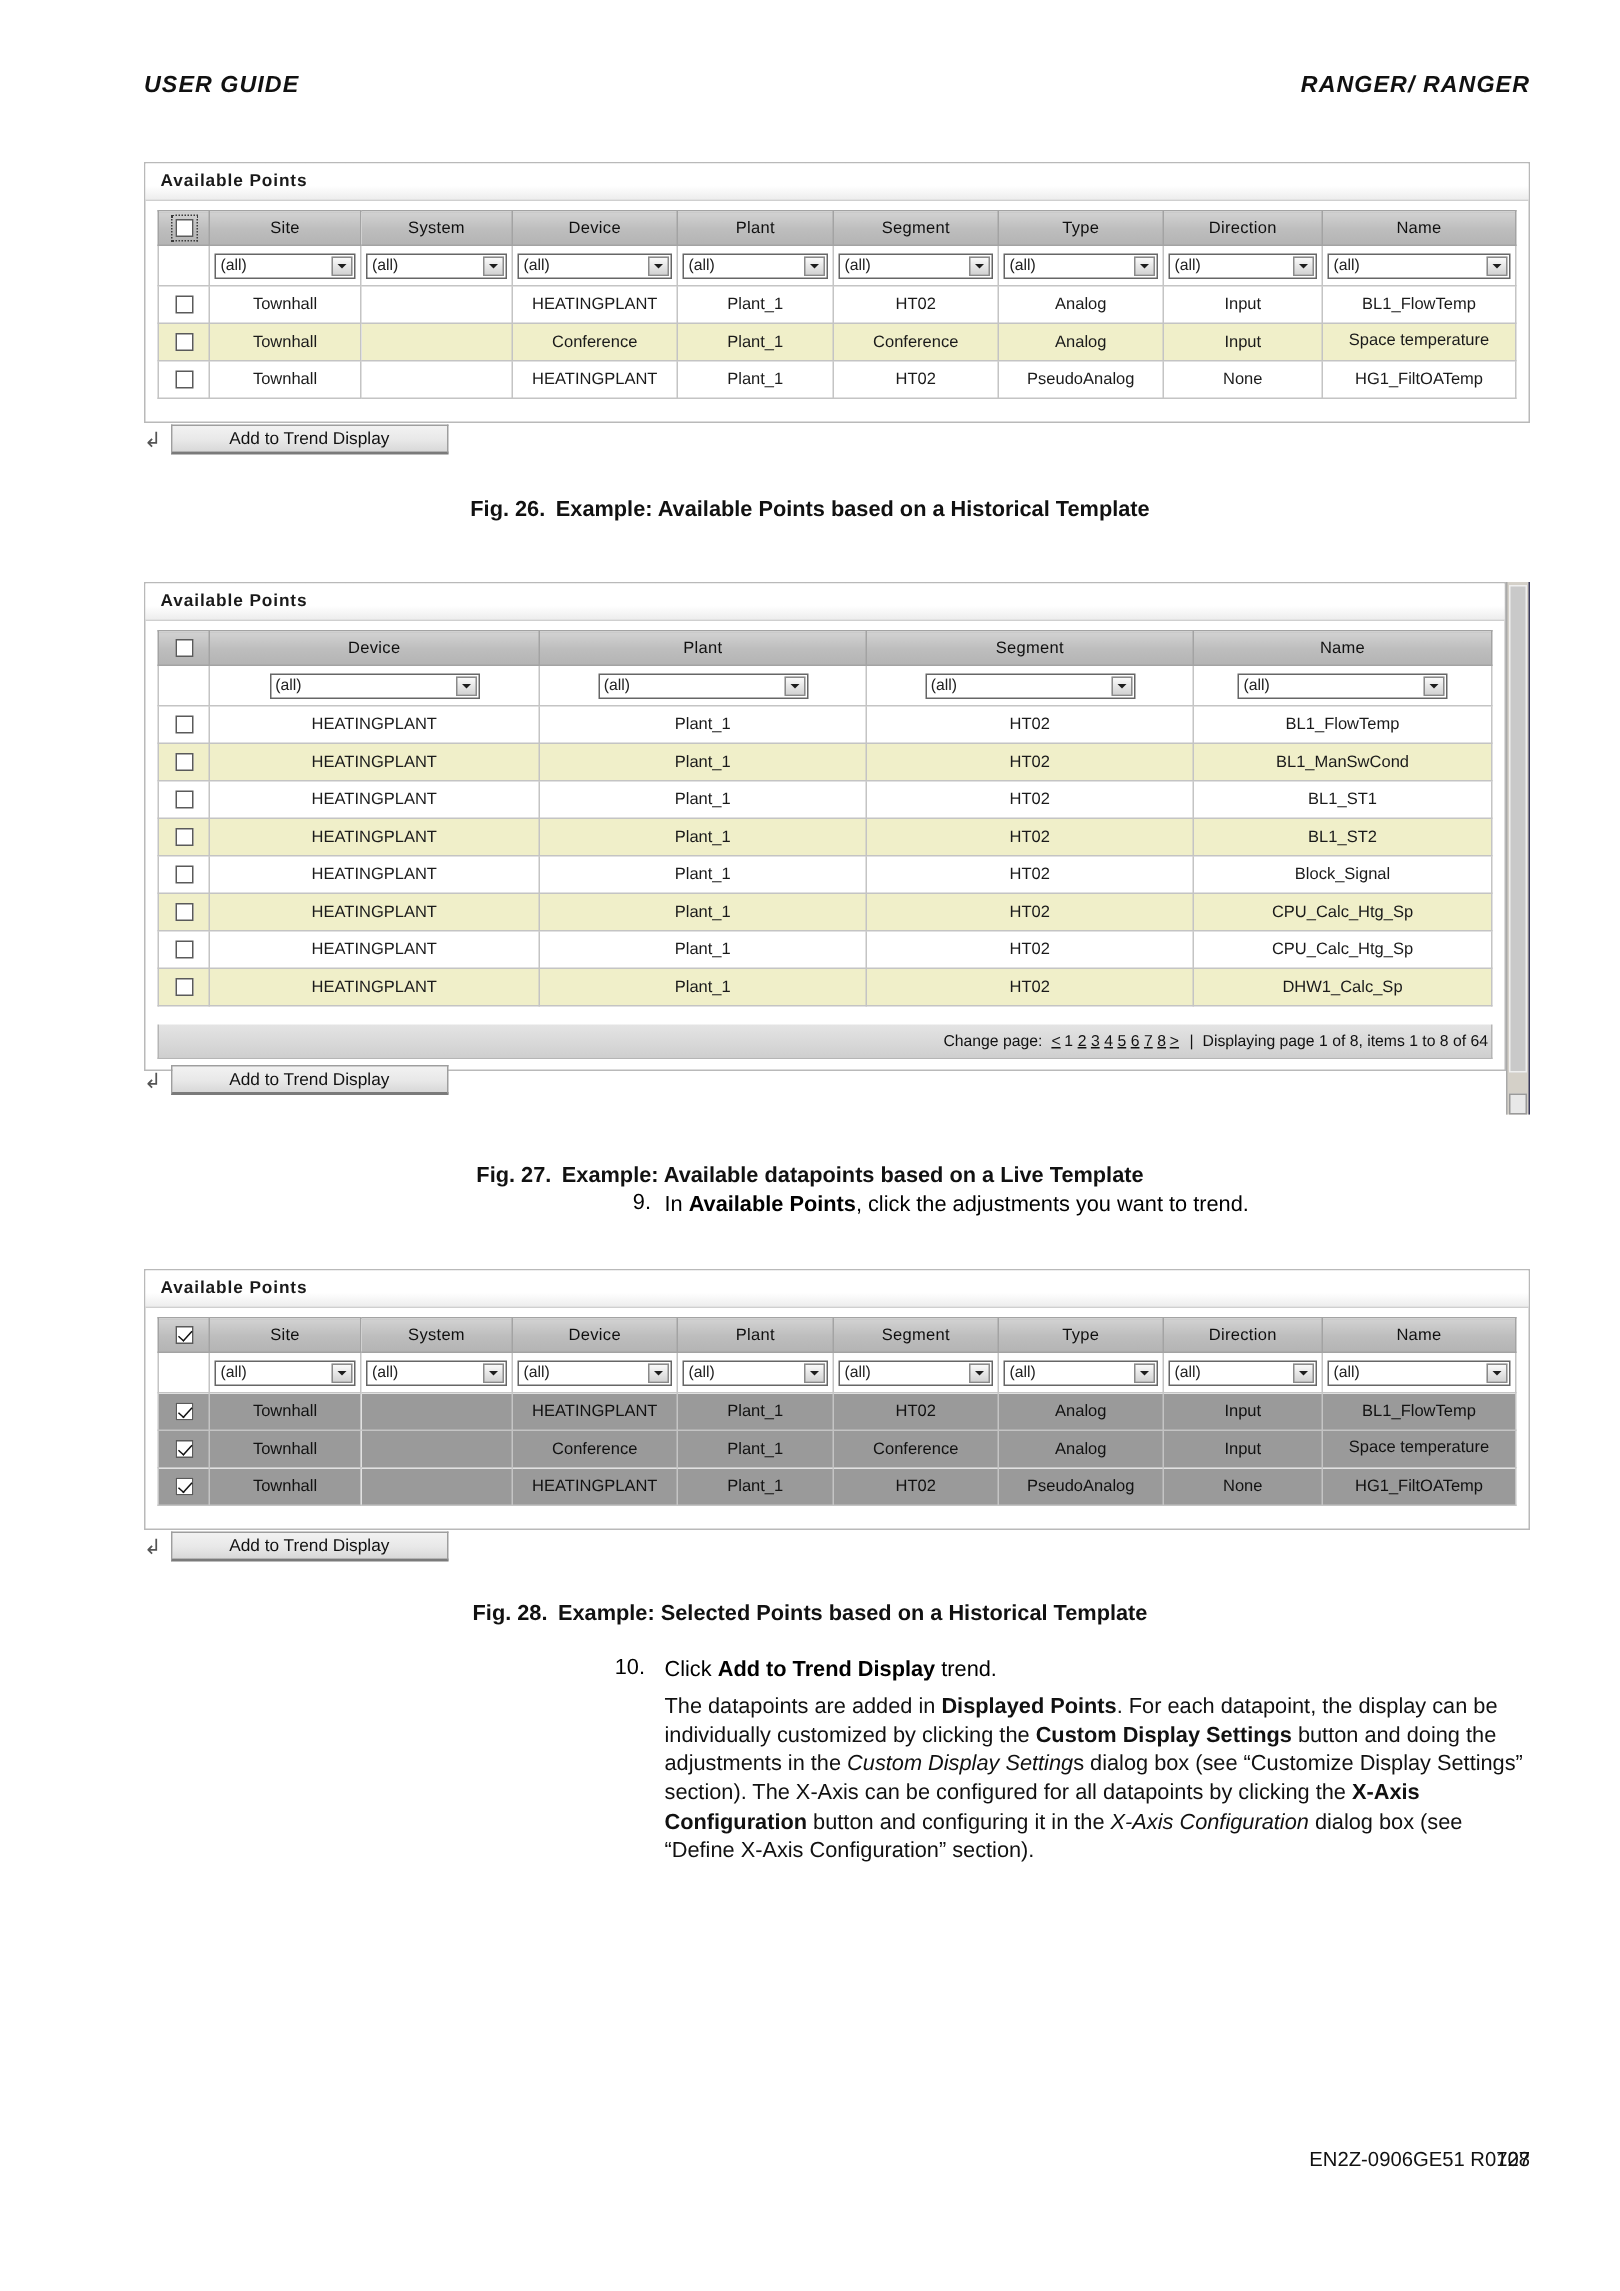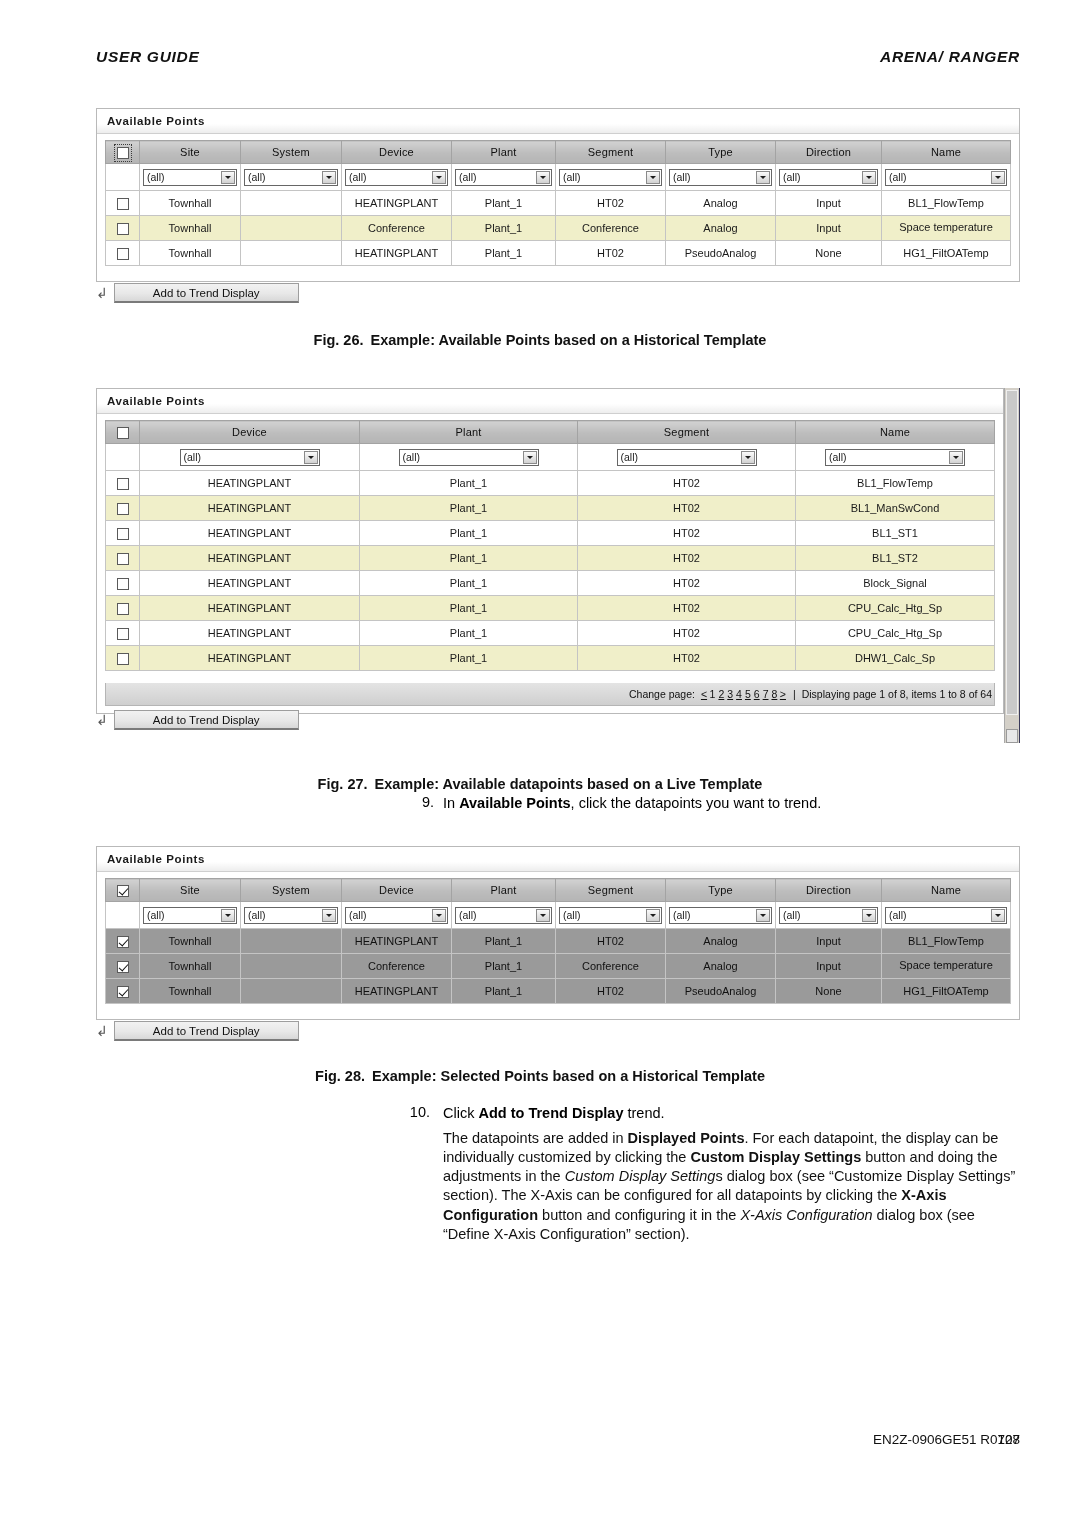--- a/index.html
+++ b/index.html
@@ -287,21 +287,21 @@
     position: absolute;
     right: 0;
     text-align: right;
   }
 </style>
 </head>
 <body>
 
 <div class="page-header">
   <span>USER GUIDE</span>
-  <span>ARENA/ RANGER</span>
+  <span>RANGER/ RANGER</span>
 </div>
 
 <div class="panel" style="left:96px; top:108px; width:924px; height:174px;">
   <div class="panel-title">Available Points</div>
   <div class="panel-body">
     <table class="grid">
       <colgroup>
         <col style="width:34px">
           <col style="width:101px">
           <col style="width:101px">
@@ -561,21 +561,21 @@
   <span class="ret-icon">↳</span>
   <div class="btn">Add to Trend Display</div>
 </div>
 
 <div class="fig-caption" style="top:758px;margin-top:18px;">
   <span class="fignum">Fig. 27.</span><span>Example: Available datapoints based on a Live Template</span>
 </div>
 
 <div class="step-num" style="left:400px; top:794px;">9.</div>
 <div class="step-text" style="left:443px; top:794px; width:560px;">
-  <span>In </span><b>Available Points</b><span>, click the datapoints you want to trend.</span>
+  <span>In </span><b>Available Points</b><span>, click the adjustments you want to trend.</span>
 </div>
 
 <div class="panel" style="left:96px; top:846px; width:924px; height:174px;">
   <div class="panel-title">Available Points</div>
   <div class="panel-body">
     <table class="grid">
       <colgroup>
         <col style="width:34px">
           <col style="width:101px">
           <col style="width:101px">

